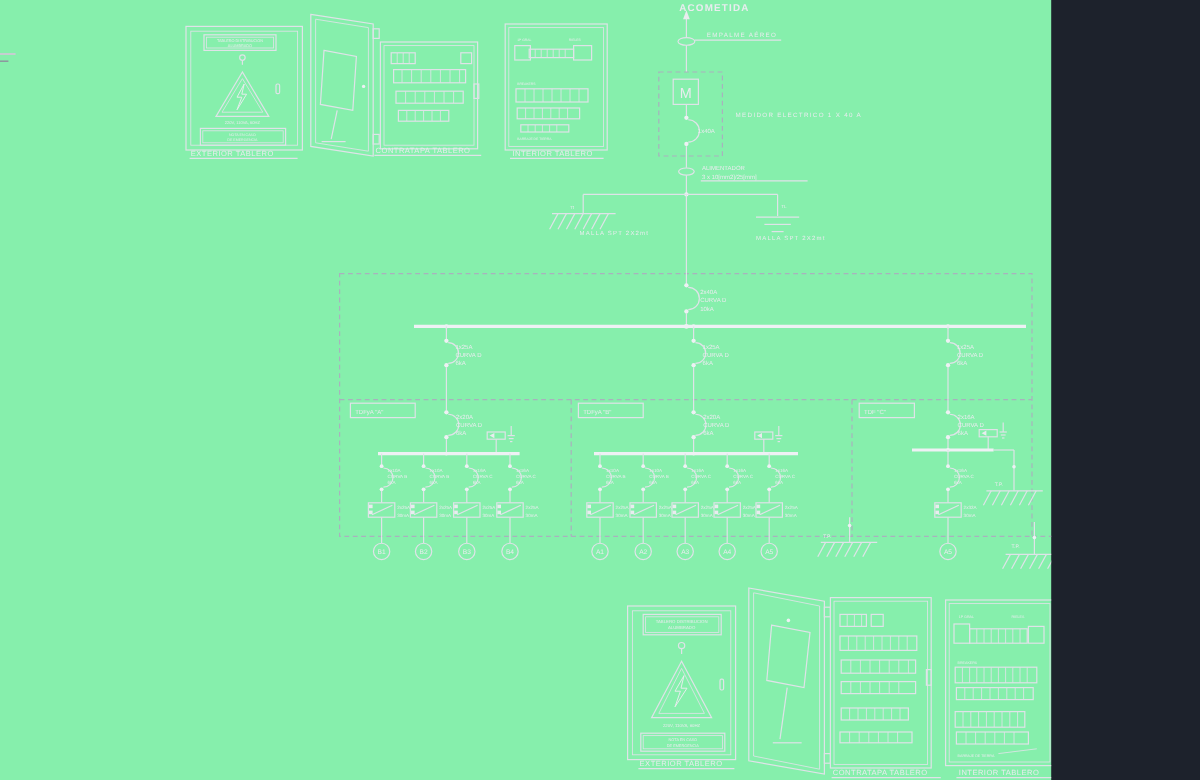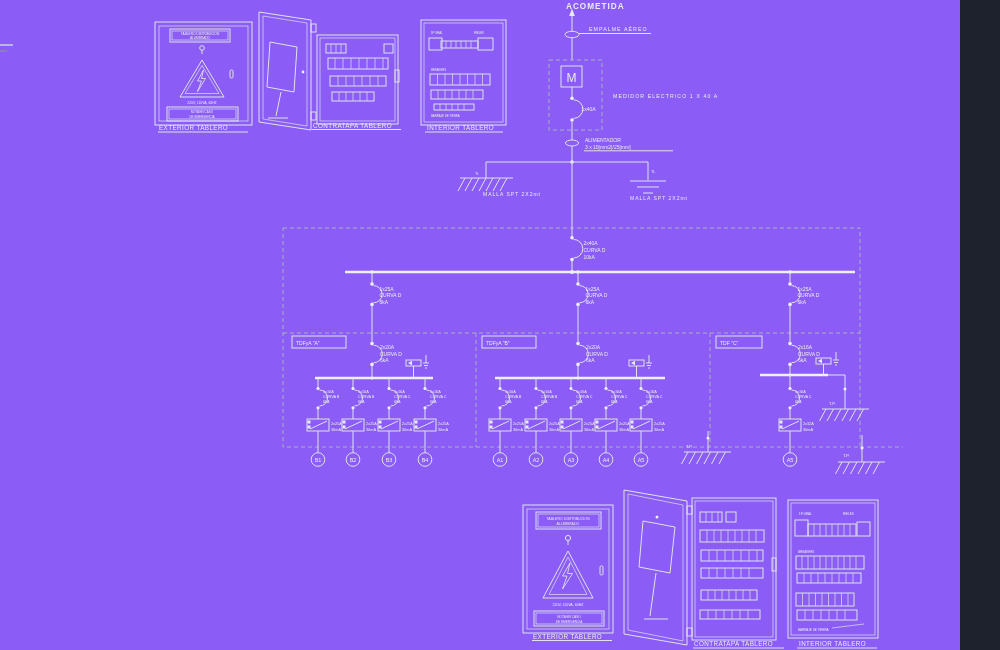--- a/index.html
+++ b/index.html
@@ -1,16 +1,16 @@
 <!DOCTYPE html>
 <html><head>
 <meta charset="utf-8">
 <style>
   html,body{margin:0;padding:0;background:#1d222c;}
-  #canvas{position:relative;width:960px;height:650px;background:#8b5cf6;overflow:hidden;}
+  #canvas{position:relative;width:876px;height:650px;background:#86efac;overflow:hidden;}
   svg{position:absolute;left:0;top:0;}
   svg text{font-family:"Liberation Sans",sans-serif;fill:#e9ecef;}
   .ln{stroke:#dfe3e8;stroke-width:1;fill:none;}
   .lnf{stroke:#dfe3e8;stroke-width:.7;fill:none;}
   .lnt{stroke:#eef1f4;stroke-width:2.6;fill:none;}
   .dsh{stroke:#a9b1bd;stroke-width:1;fill:none;stroke-dasharray:4 3;}
   .dot{fill:#eef1f4;stroke:none;}
   .bx{stroke:#dfe3e8;fill:none;stroke-width:1;}
   .bxf{fill:#e9ecef;stroke:none;}
   .t28{font-size:2.8px;}.t3{font-size:3px;}.t32{font-size:3.2px;}.t34{font-size:3.4px;}

